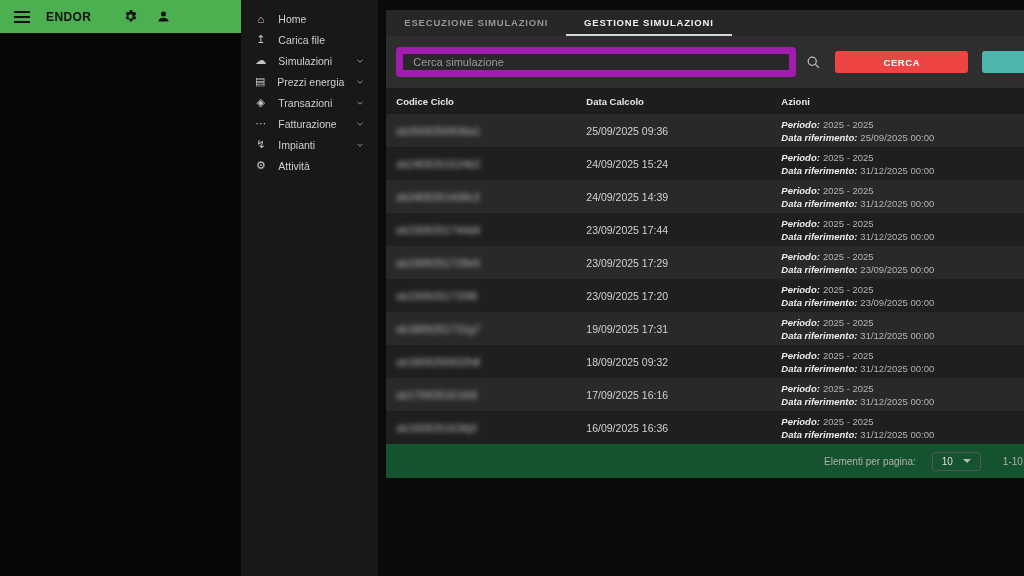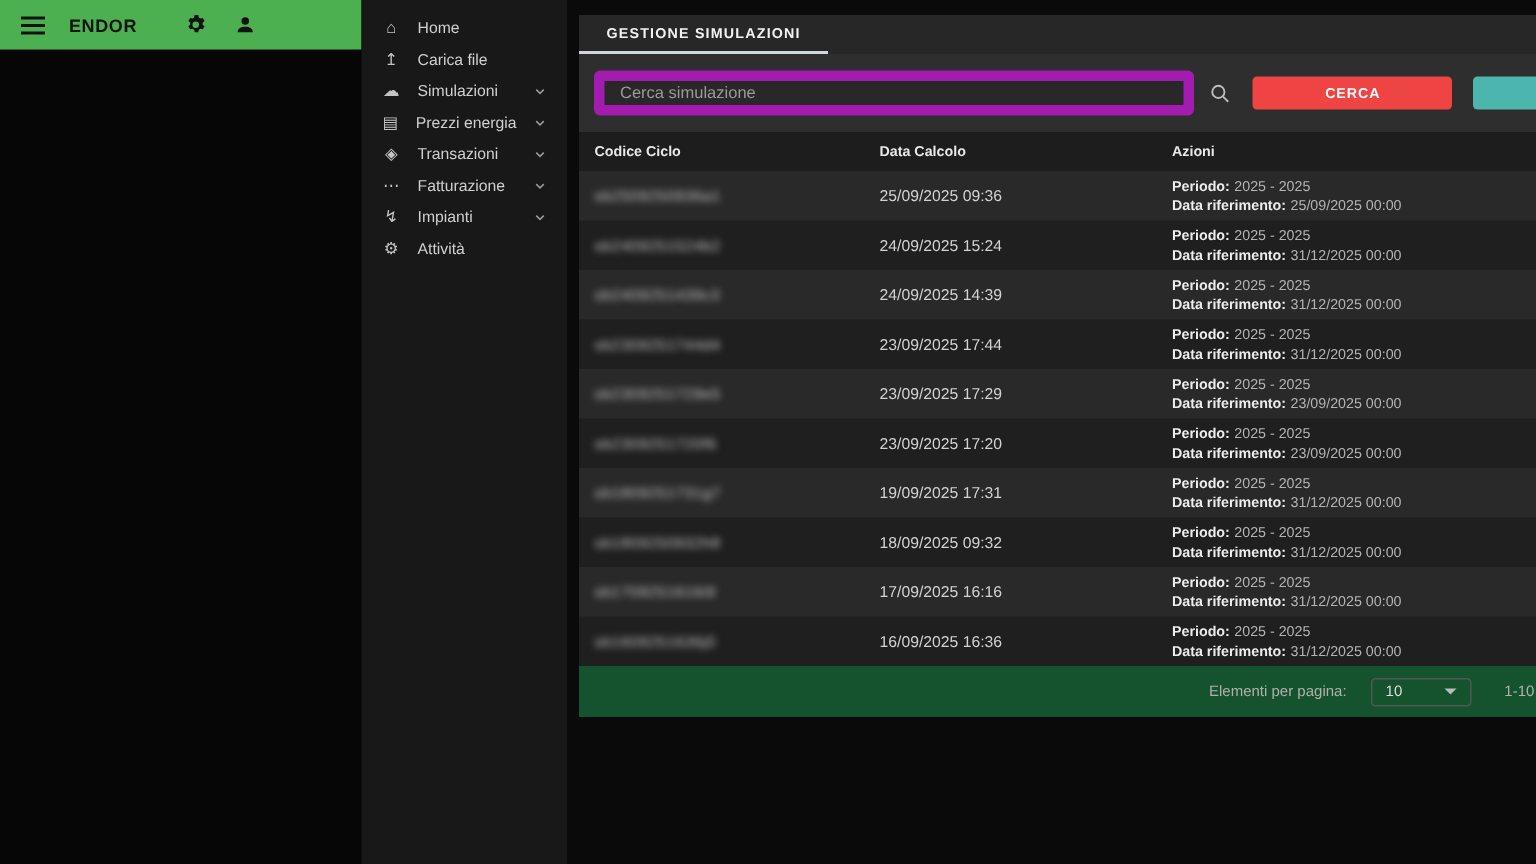--- a/index.html
+++ b/index.html
@@ -50,30 +50,30 @@
   .btn-reset { background:#4db6ac; }
 
   
   .tgrid { display:grid; grid-template-columns:190px 195px 330px 1fr; align-items:center; padding:0 10px; }
   .thead { height:26px; background:#1d1d1d; color:#e8e8e8; font-size:9.5px; font-weight:bold; }
   .trow { height:33px; font-size:10.5px; color:#d2d2d2; }
   .trow:nth-child(odd) { background:#292929; }
   .trow:nth-child(even) { background:#1f1f1f; }
   .codice-blur { filter:blur(2.5px); color:#c9c9c9; font-size:10px; letter-spacing:.5px; }
   .cfg-line { line-height:13px; font-size:9.5px; white-space:nowrap; }
-  .cfg-label { font-weight:bold; color:#ededed; margin-right:3px; }
+  .cfg-label { font-weight:bold; color:#ededed; margin-right:3px;font-style:italic; }
   .cfg-val { color:#b3b3b3; }
   .actions-cell { display:flex; gap:10px; }
   .action-btn { width:24px; height:24px; border-radius:50%; border:none; display:flex; align-items:center; justify-content:center; cursor:pointer; padding:0; }
   .action-btn.download { background:#2196f3; }
   .action-btn.delete { background:#e5626e; }
 
   
   .pagination { height:34px; background:#14532d; display:flex; align-items:center; justify-content:flex-end; gap:16px; padding:0 14px; color:#b0b0b0; font-size:10px; }
-  .page-size { display:flex; align-items:center; gap:28px; border:1px solid #555; border-radius:3px; padding:3px 9px; color:#ddd; cursor:pointer; }
+  .page-size { display:flex; align-items:center; gap:10px; border:1px solid #555; border-radius:3px; padding:3px 9px; color:#ddd; cursor:pointer; }
   .caret-down { width:0; height:0; border-left:4px solid transparent; border-right:4px solid transparent; border-top:4px solid #bbb; }
   .pg-range { margin-left:6px; }
   .pg-nav { display:flex; gap:14px; margin-left:8px; }
   .pg-nav .icon-btn { opacity:.55; }
 </style>
 </head>
 <body>
 
 <div class="app">
 
@@ -177,20 +177,21 @@
               <path d="M6 9l6 6 6-6" fill="none" stroke="#9a9a9a" stroke-width="2.4"></path>
             </svg>
     </span>
   </div>
       </nav>
 
     <div class="content">
       <div class="panel">
 
         <div class="tabs">
+          <div class="tab">ESECUZIONE SIMULAZIONI</div>
           <div class="tab active">GESTIONE SIMULAZIONI</div>
         </div>
 
         <div class="search-bar">
           <input class="search-input" placeholder="Cerca simulazione" style="">
           <span class="search-glass">
             <svg width="15" height="15" viewBox="0 0 24 24">
                 <circle cx="10" cy="10" r="6.5" fill="none" stroke="#bdbdbd" stroke-width="2"></circle>
                 <path d="M15 15l5.5 5.5" stroke="#bdbdbd" stroke-width="2"></path>
               </svg>

